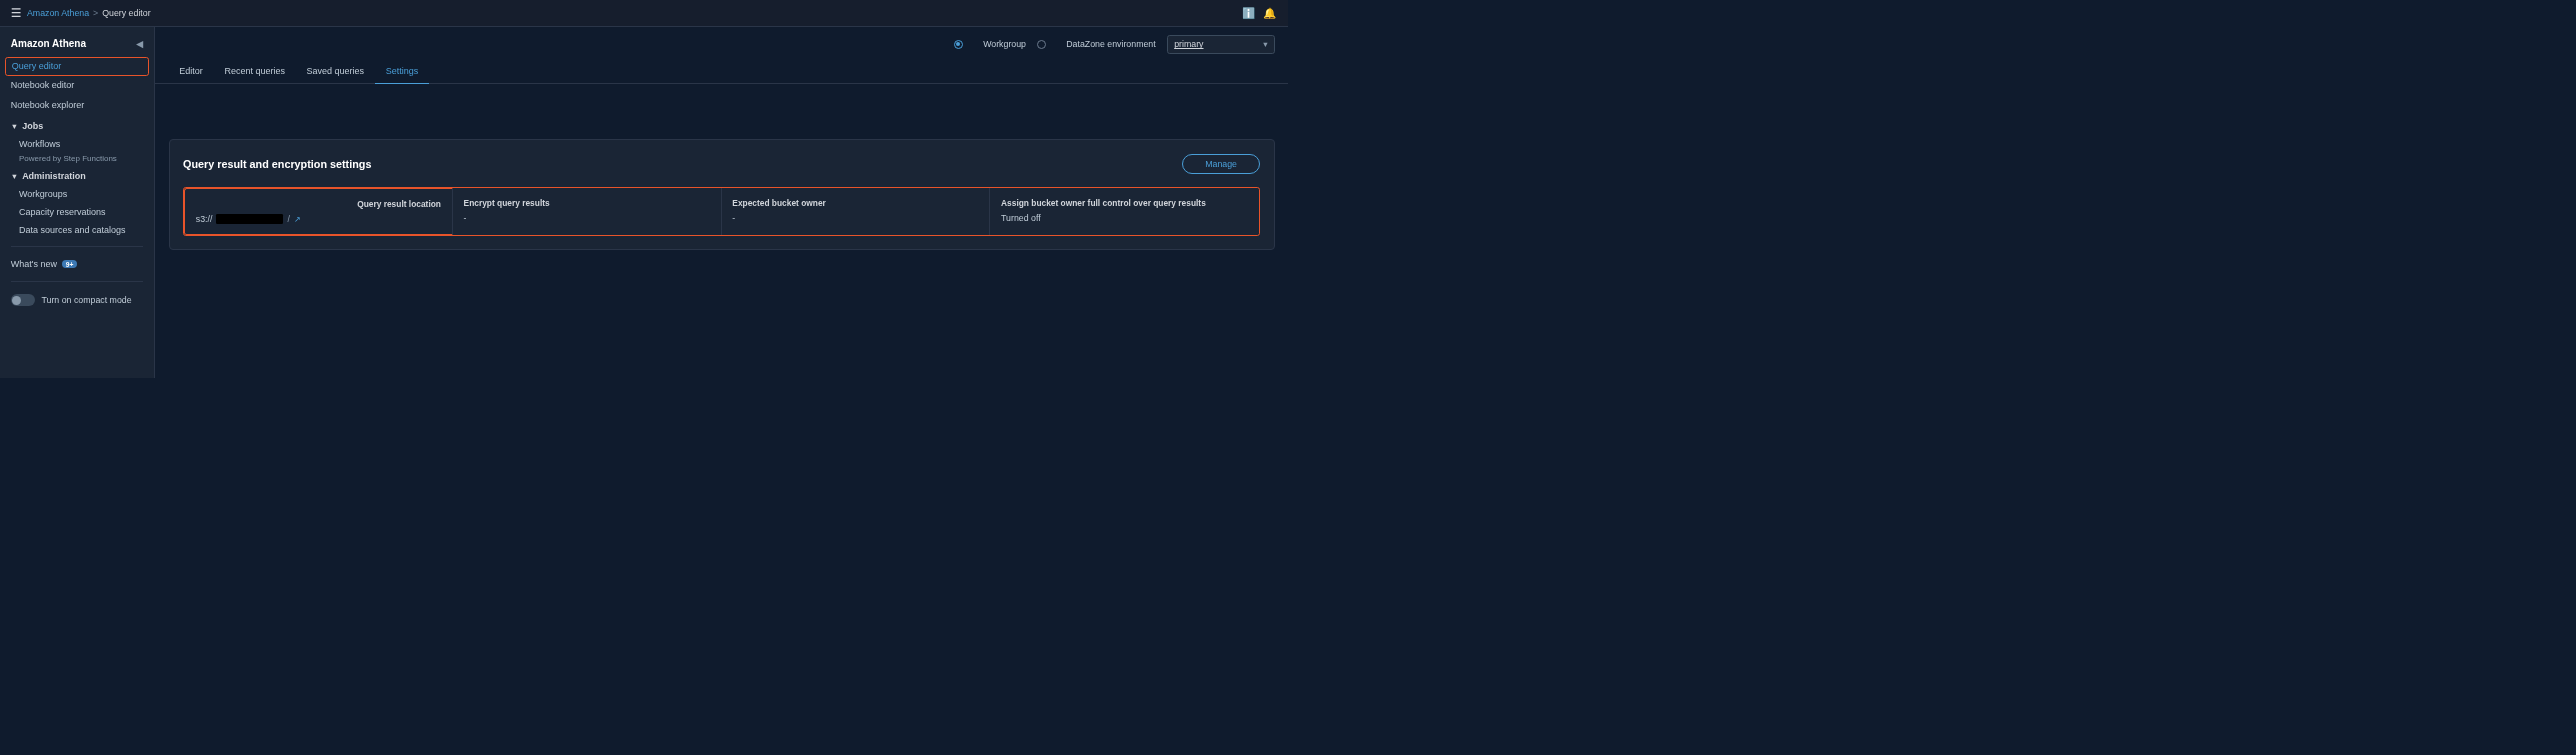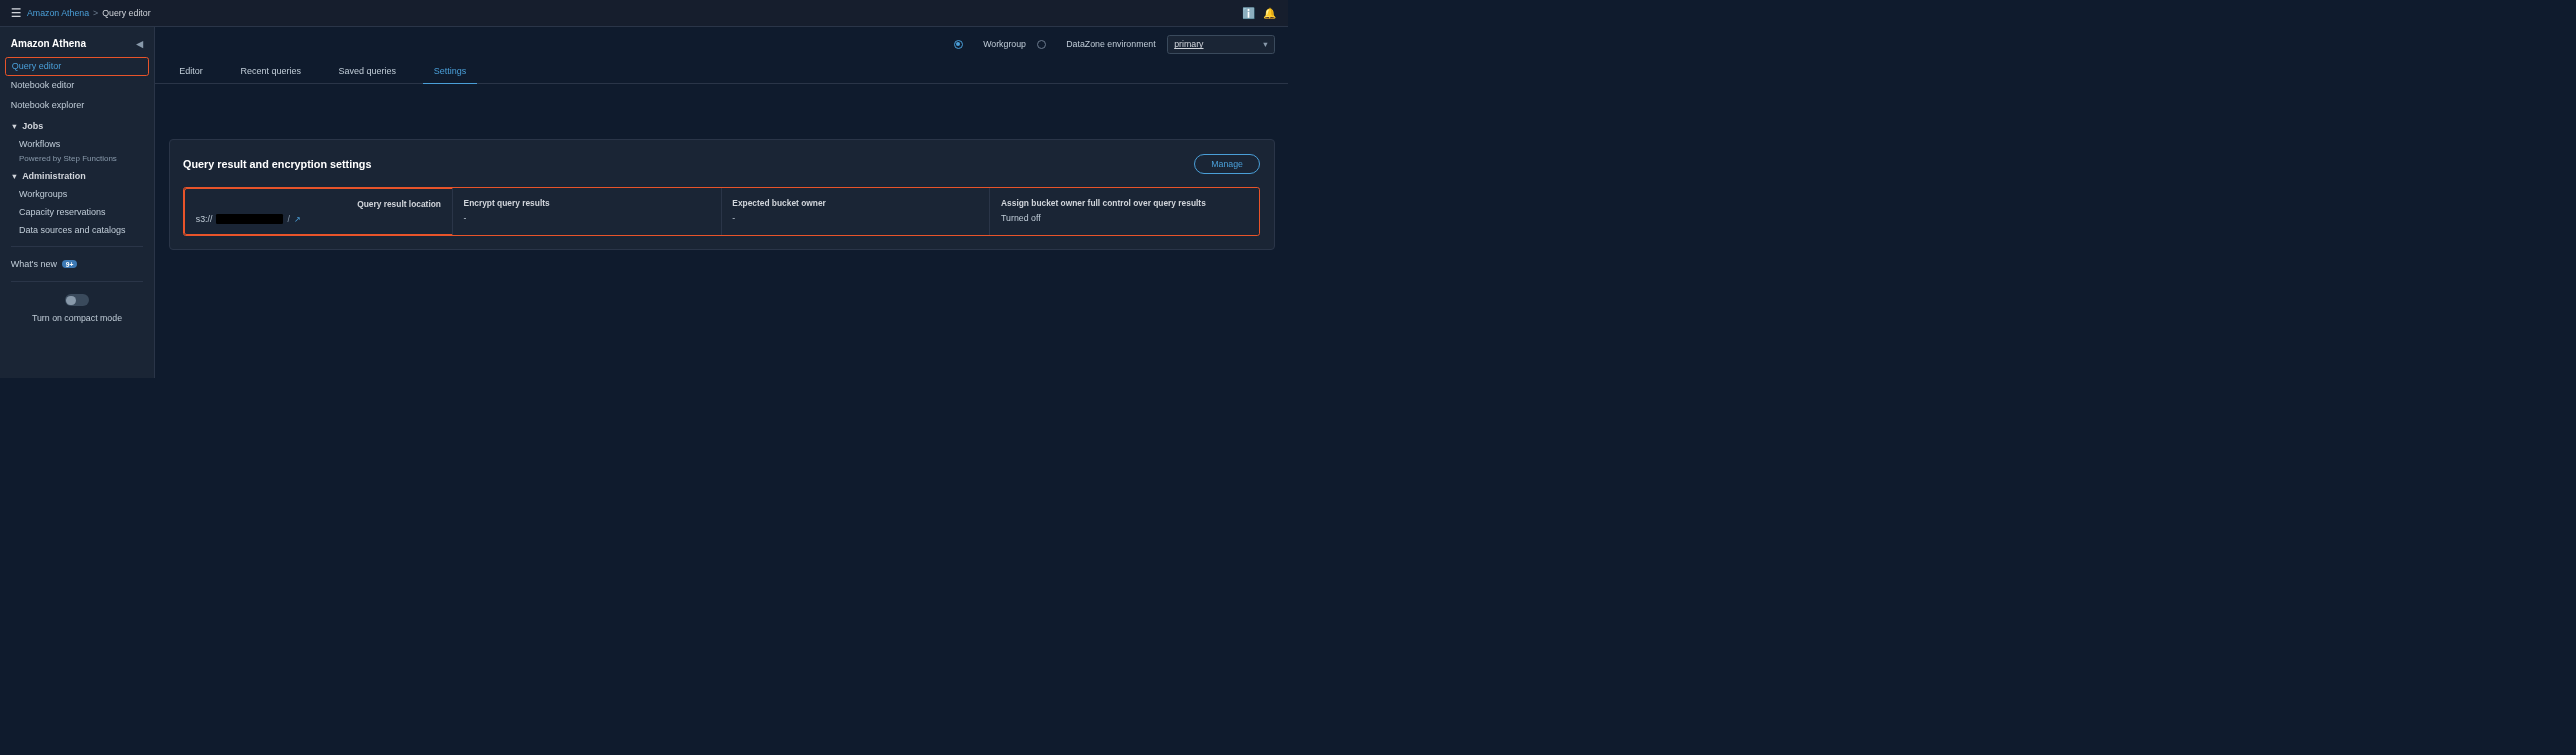--- a/index.html
+++ b/index.html
@@ -189,21 +189,20 @@
       margin-left: 5.4px;
     }
 
     .compact-mode-row {
       display: flex;
       align-items: center;
       padding: 5.4px 10.8px;
       gap: 6.7px;
       color: #c1cdd8;
       font-size: 8.8px;
-      flex-direction: column;
     }
 
     .toggle {
       width: 24px;
       height: 12px;
       background-color: #3a4a5c;
       border-radius: 6px;
       position: relative;
       cursor: pointer;
       flex-shrink: 0;
@@ -301,21 +300,20 @@
       color: #8899aa;
       pointer-events: none;
       font-size: 7.4px;
     }
 
     
     .tabs-bar {
       display: flex;
       padding: 0 13.5px;
       border-bottom: 0.7px solid #2a3548;
-      gap: 16px;
     }
 
     .tab {
       padding: 6.7px 10.8px;
       cursor: pointer;
       color: #c1cdd8;
       font-size: 9px;
       border-bottom: 1.3px solid transparent;
       margin-bottom: -0.7px;
     }
@@ -351,21 +349,21 @@
       color: #ffffff;
       font-size: 10.8px;
       font-weight: 600;
     }
 
     .manage-btn {
       background-color: transparent;
       border: 1px solid #4a9fd8;
       border-radius: 10.8px;
       color: #4a9fd8;
-      padding: 4px 16px;
+      padding: 4px 22px;
       font-size: 8.8px;
       cursor: pointer;
     }
 
     .settings-grid {
       display: grid;
       grid-template-columns: 1fr 1fr 1fr 1fr;
       gap: 0;
       border: 0.7px solid #e8542a;
       border-radius: 2.7px;

